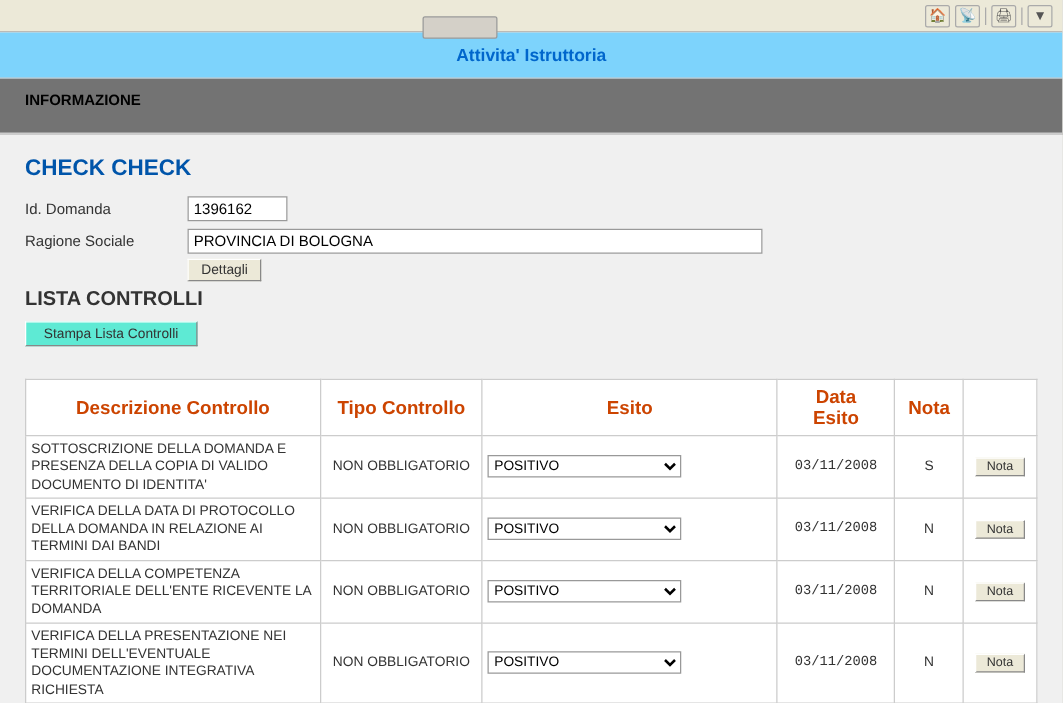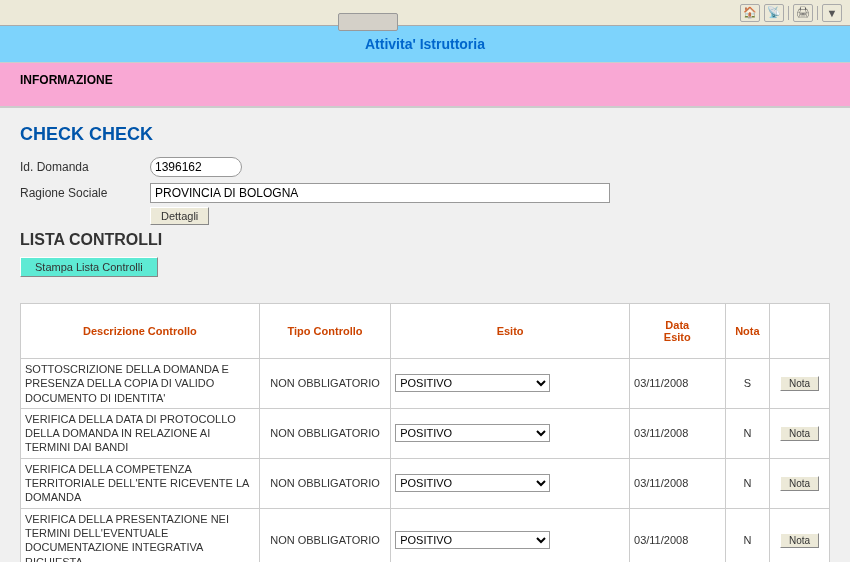--- a/index.html
+++ b/index.html
@@ -62,21 +62,21 @@
       border-bottom: 1px solid #ccc;
     }
     .page-title {
       color: #0066cc;
       font-size: 14px;
       font-weight: bold;
     }
 
     
     .info-box {
-      background: #f9a8d4;
+      background: #737373;
       margin: 0;
       padding: 10px 20px 15px 20px;
       border-bottom: 2px solid #ccc;
     }
     .info-label {
       font-weight: bold;
       font-size: 12px;
       margin-bottom: 4px;
     }
     .info-text {
@@ -114,22 +114,21 @@
       flex: 1;
     }
     .input-field {
       border: 1px solid #999;
       background: white;
       padding: 2px 4px;
       font-size: 12px;
       height: 20px;
     }
     .input-id {
-      width: 92px;
-      border-radius: 10px;
+      width: 80px;
     }
     .input-ragione {
       width: 460px;
     }
     .btn-dettagli {
       margin-top: 4px;
       padding: 2px 10px;
       background: #ece9d8;
       border: 1px solid #888;
       border-top-color: #fff;
@@ -162,25 +161,25 @@
     
     .controls-table {
       width: 100%;
       border-collapse: collapse;
       background: white;
       font-size: 11px;
     }
     .controls-table th {
       background: white;
       border: 1px solid #ccc;
-      padding: 15px 6px;
+      padding: 5px 6px;
       text-align: center;
       font-weight: bold;
       color: #cc4400;
-      font-size: 11px;
+      font-size: 15px;
     }
     .controls-table td {
       border: 1px solid #ccc;
       padding: 3px 4px;
       vertical-align: middle;
       font-size: 11px;
       color: #333;
     }
     .col-descrizione { width: 200px; }
     .col-tipo { width: 110px; text-align: center; }
@@ -209,21 +208,23 @@
     .nota-flag {
       font-size: 11px;
       text-align: center;
     }
     .td-tipo {
       font-size: 10px;
       text-align: center;
     }
     .td-data {
       font-size: 10px;
+      text-align: center;
       white-space: nowrap;
+      font-family: Liberation Mono, monospace;
     }
     .td-desc {
       font-size: 10px;
       line-height: 1.3;
     }
   </style>
 </head>
 <body>
 
 <div class="browser-bar">

